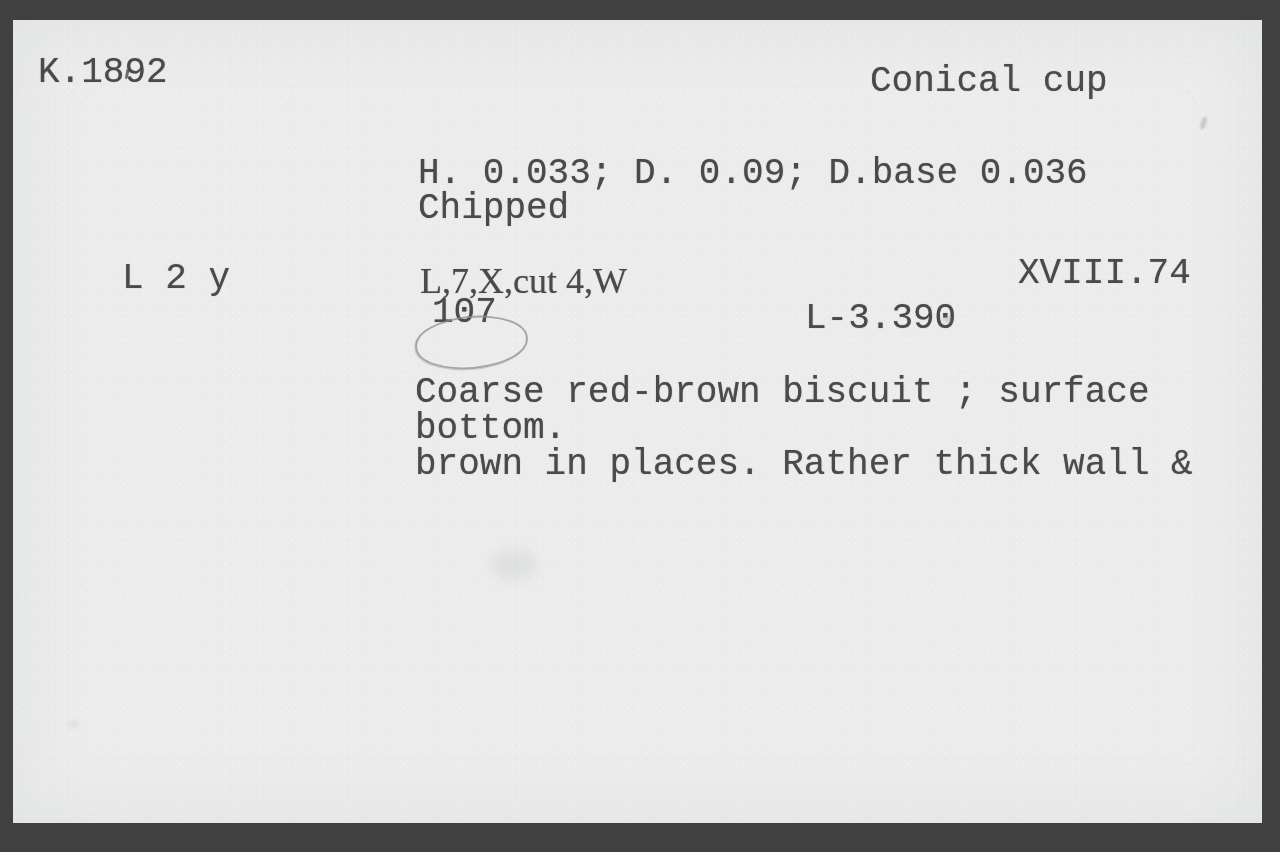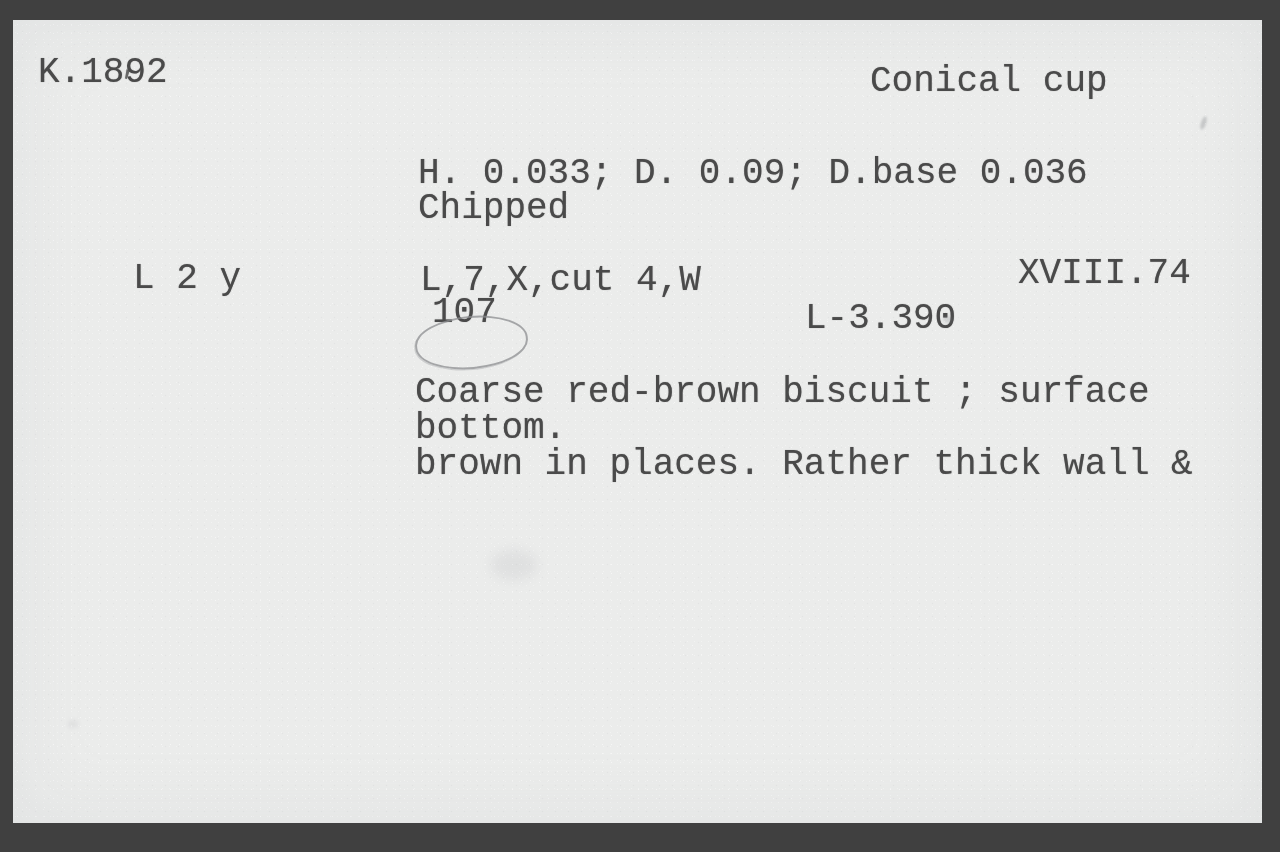--- a/index.html
+++ b/index.html
@@ -82,23 +82,23 @@
 
     <span class="overstrike">'</span>
 
     <div class="type" style="left: 857px; top: 44px;">Conical cup</div>
 
     <div style="position:absolute; left: 405px; top: 136px;">
       <div class="type lh35" style="position:static;">H. 0.033; D. 0.09; D.base 0.036</div>
       <div class="type lh35" style="position:static;">Chipped</div>
     </div>
 
-    <div class="type" style="left: 120px; top: 241px;">L 2 y</div>
+    <div class="type" style="left: 109px; top: 241px;">L 2 y</div>
 
-    <div class="type" style="left: 407px; top: 243px;">L,7,X,cut 4,W</div>
+    <div class="type" style="left: 407px; top: 243px; font-family: Liberation Serif, serif;">L,7,X,cut 4,W</div>
 
     <div class="type" style="left: 1005px; top: 236px;">XVIII.74</div>
 
     <div class="type" style="left: 419px; top: 275px;">107</div>
 
     <div class="circle-annotation"></div>
 
     <div class="type" style="left: 792px; top: 281px;">L-3.390</div>
 
     <div style="position:absolute; left: 402px; top: 355px;">

